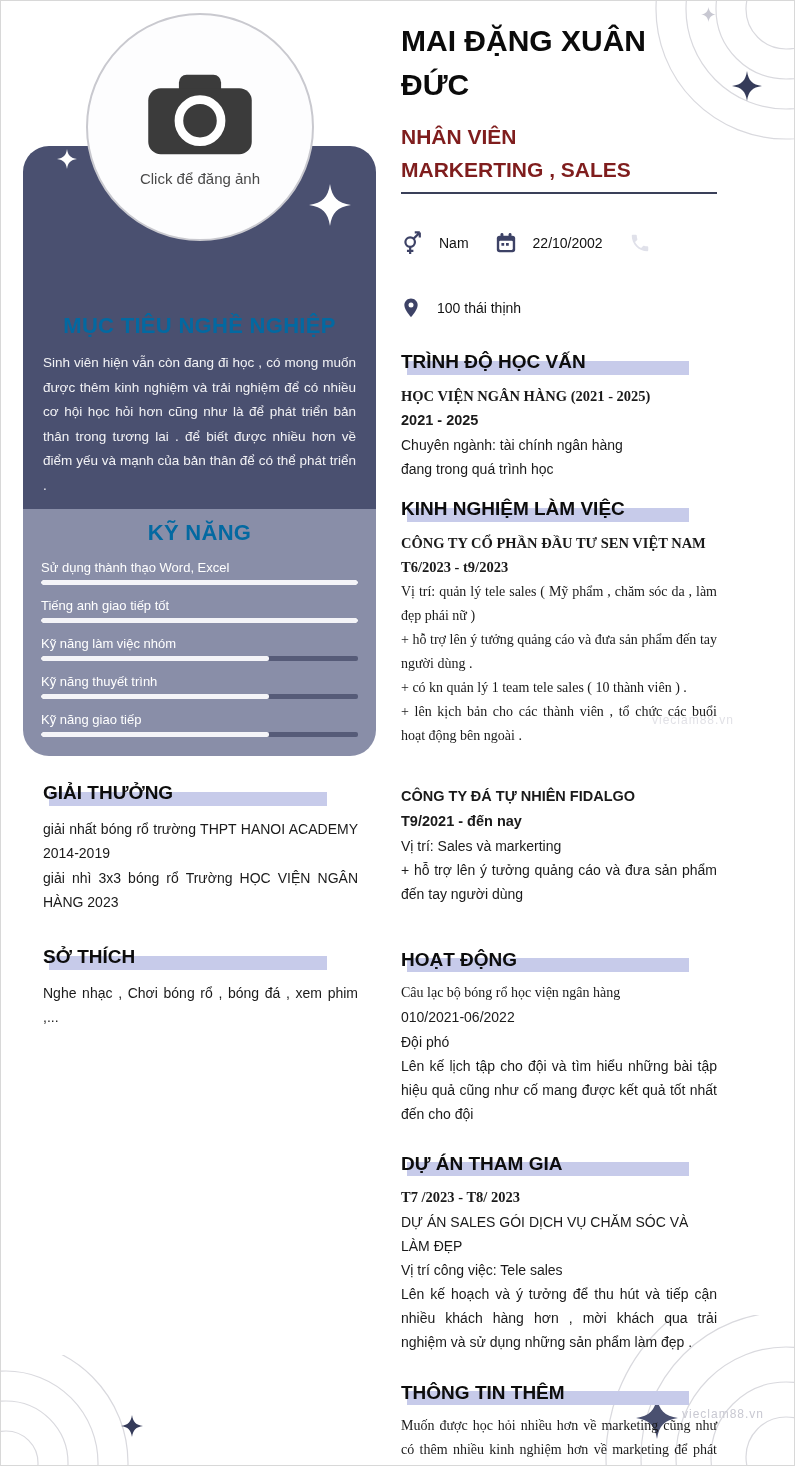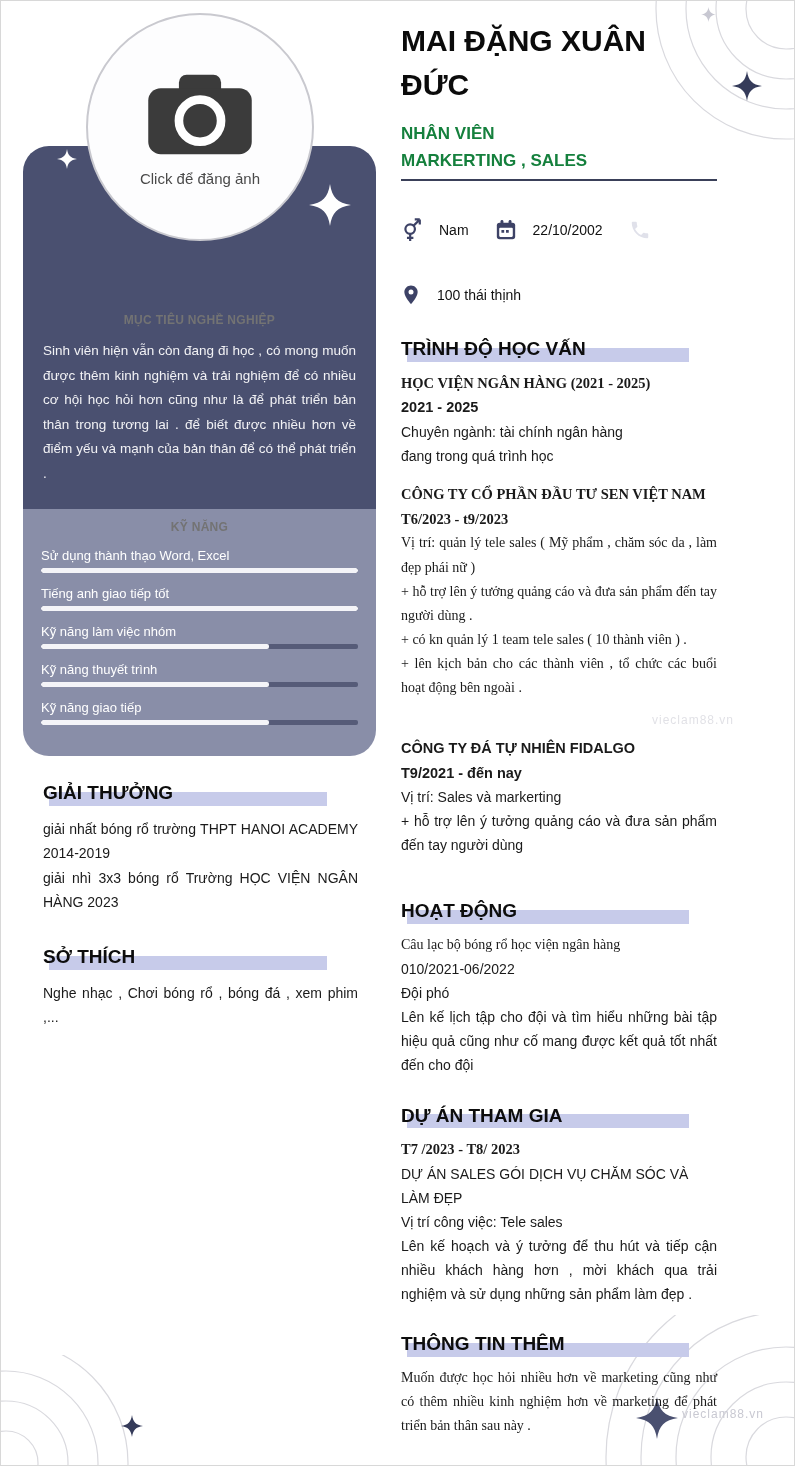--- a/index.html
+++ b/index.html
@@ -17,21 +17,21 @@
   .sidebar { position:absolute; left:22px; top:0; width:353px; height:551px; }
   .panel-dark { position:absolute; left:0; top:145px; width:353px; height:363px;
                 background:var(--sidebar-dark,#4a5070); border-radius:26px 26px 0 0; }
   .panel-skills { position:absolute; left:0; top:508px; width:353px; height:247px;
                   background:var(--skills-panel,#898ea8); border-radius:0 0 26px 26px; }
   .photo-circle { position:absolute; left:63px; top:12px; width:228px; height:228px;
                   border-radius:50%; background:#fdfdfe; border:2px solid #c9c9cf; z-index:3;
                   display:flex; flex-direction:column; align-items:center; justify-content:center; cursor:pointer; }
   .photo-label { margin-top:10px; font-size:15px; color:#4a4a4a; }
   .objective { position:absolute; left:0; top:312px; width:353px; padding:0 20px; z-index:2; color:#f2f2f5; }
-  .objective h2, .skills h2 { font-size:12px; font-weight:bold; text-align:center; color:#737373; letter-spacing:.3px; }
+  .objective h2, .skills h2 { font-size:22px; font-weight:bold; text-align:center; color:#0369a1; letter-spacing:.3px; }
   .objective p { margin-top:12px; font-size:13.5px; line-height:1.82; text-align:justify; }
   .skills { position:absolute; left:0; top:515px; width:353px; padding:4px 18px 0; z-index:2; }
   .skill { margin-top:13px; }
   .skill:first-of-type { margin-top:14px; }
   .skill-label { font-size:13px; color:#fff; padding-bottom:5px; }
   .skill-track { width:100%; height:5px; background:#565b78; border-radius:2px; overflow:hidden; }
   .skill-fill { height:100%; background:#f4f4f8; border-radius:2px; }
 
   
   .head { position:relative; display:block; font-size:19px; font-weight:bold; color:#0d0d0d;
@@ -42,21 +42,21 @@
   .lhead .hl { width:278px; }
 
   
   .awards { position:absolute; left:22px; top:778px; width:353px; padding:0 18px 0 20px; }
   .hobbies { position:absolute; left:22px; top:942px; width:353px; padding:0 18px 0 20px; }
   .awards p, .hobbies p { margin-top:10px; font-size:14px; line-height:1.75; text-align:justify; }
 
   
   .rcol { position:absolute; left:400px; top:18px; width:316px; }
   .name { font-size:30px; font-weight:bold; line-height:1.48; color:#0b0b0b; }
-  .jobtitle { margin-top:12px; font-size:17px; font-weight:bold; color:#15803d; line-height:1.6; }
+  .jobtitle { margin-top:12px; font-size:21px; font-weight:bold; color:#7f1d1d; line-height:1.6; }
   .divider { margin-top:5px; border-top:2px solid #3a4059; width:100%; }
   .contact-row { display:flex; align-items:center; gap:10px; margin-top:20px; font-size:14px; color:#111; }
   .contact-row.second { margin-top:24px; }
   .contact-item { display:flex; align-items:center; gap:16px;margin-top:17px; }
   .contact-item + .contact-item { margin-left:16px;justify-content:space-between; }
   .sec { margin-top:0; }
   .sub-bold { font-size:14.5px; font-weight:bold; line-height:1.7; }
   .body-line { font-size:14px; line-height:1.72; }
   .para { font-size:14px; line-height:1.72; text-align:justify; } .mt8{margin-top:8px;font-family:Liberation Serif, serif;} .mt14{margin-top:14px;} .mt24{margin-top:24px;}
   .mt28{margin-top:28px;} .mt36{margin-top:36px;} .mt40{margin-top:40px;}
@@ -231,20 +231,24 @@
         <span class="hl"></span>
         <span class="ht">TRÌNH ĐỘ HỌC VẤN</span>
       </div>
       <div class="sub-bold mt8">HỌC VIỆN NGÂN HÀNG  (2021 - 2025)</div>
       <div class="sub-bold">2021 - 2025</div>
       <div class="body-line">Chuyên ngành: tài chính ngân hàng</div>
       <div class="body-line">đang trong quá trình học</div>
     </div>
 
     <div class="sec mt14">
+      <div class="head rhead">
+        <span class="hl"></span>
+        <span class="ht">KINH NGHIỆM LÀM VIỆC</span>
+      </div>
 
       <div class="mt8">
         <div class="sub-bold">CÔNG TY CỔ PHẦN ĐẦU TƯ SEN VIỆT NAM</div>
         <div class="sub-bold">T6/2023 - t9/2023</div>
         <div class="para">Vị trí: quản lý tele sales  ( Mỹ phẩm , chăm sóc da , làm đẹp phái nữ )</div>
         <div class="para">+ hỗ trợ lên ý tưởng quảng cáo và đưa sản phẩm đến tay người dùng .</div>
         <div class="para">+ có kn quản lý 1 team tele sales ( 10 thành viên ) .</div>
         <div class="para">+ lên kịch bản cho các thành viên , tổ chức các buổi hoạt động bên ngoài .</div>
       </div>
 

